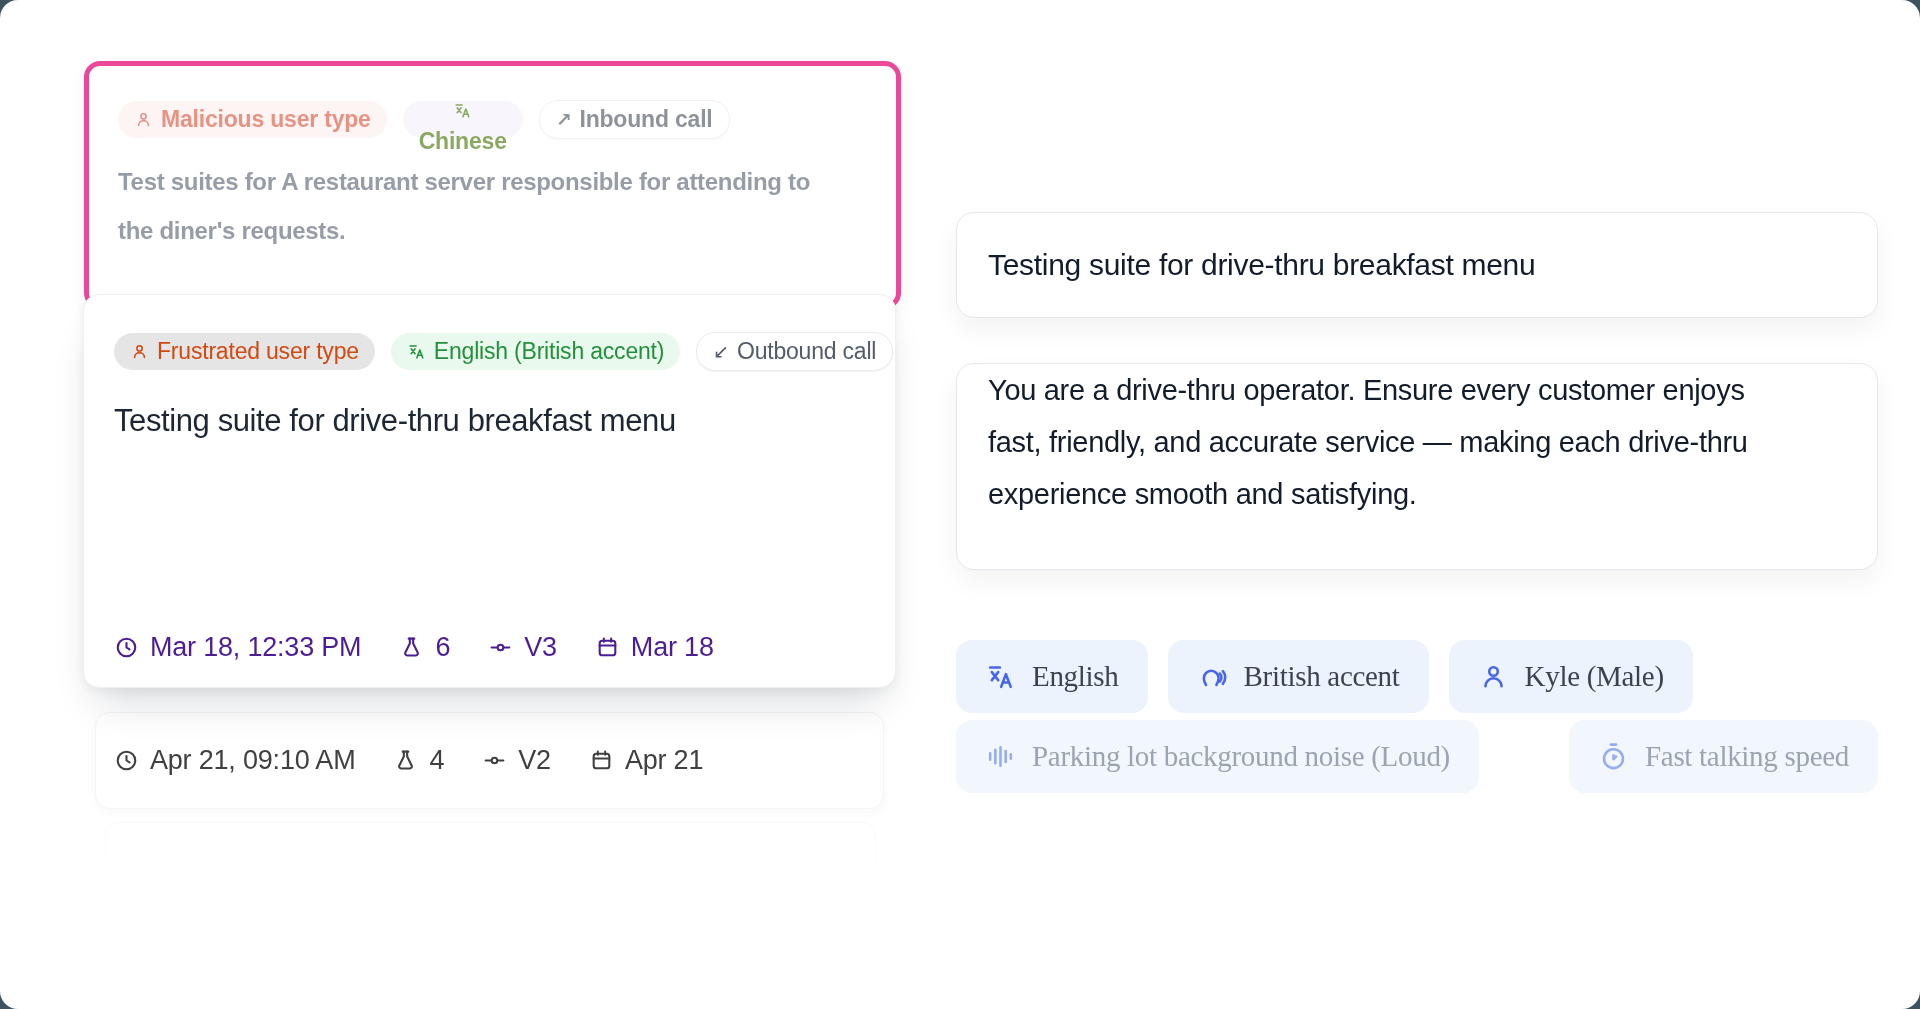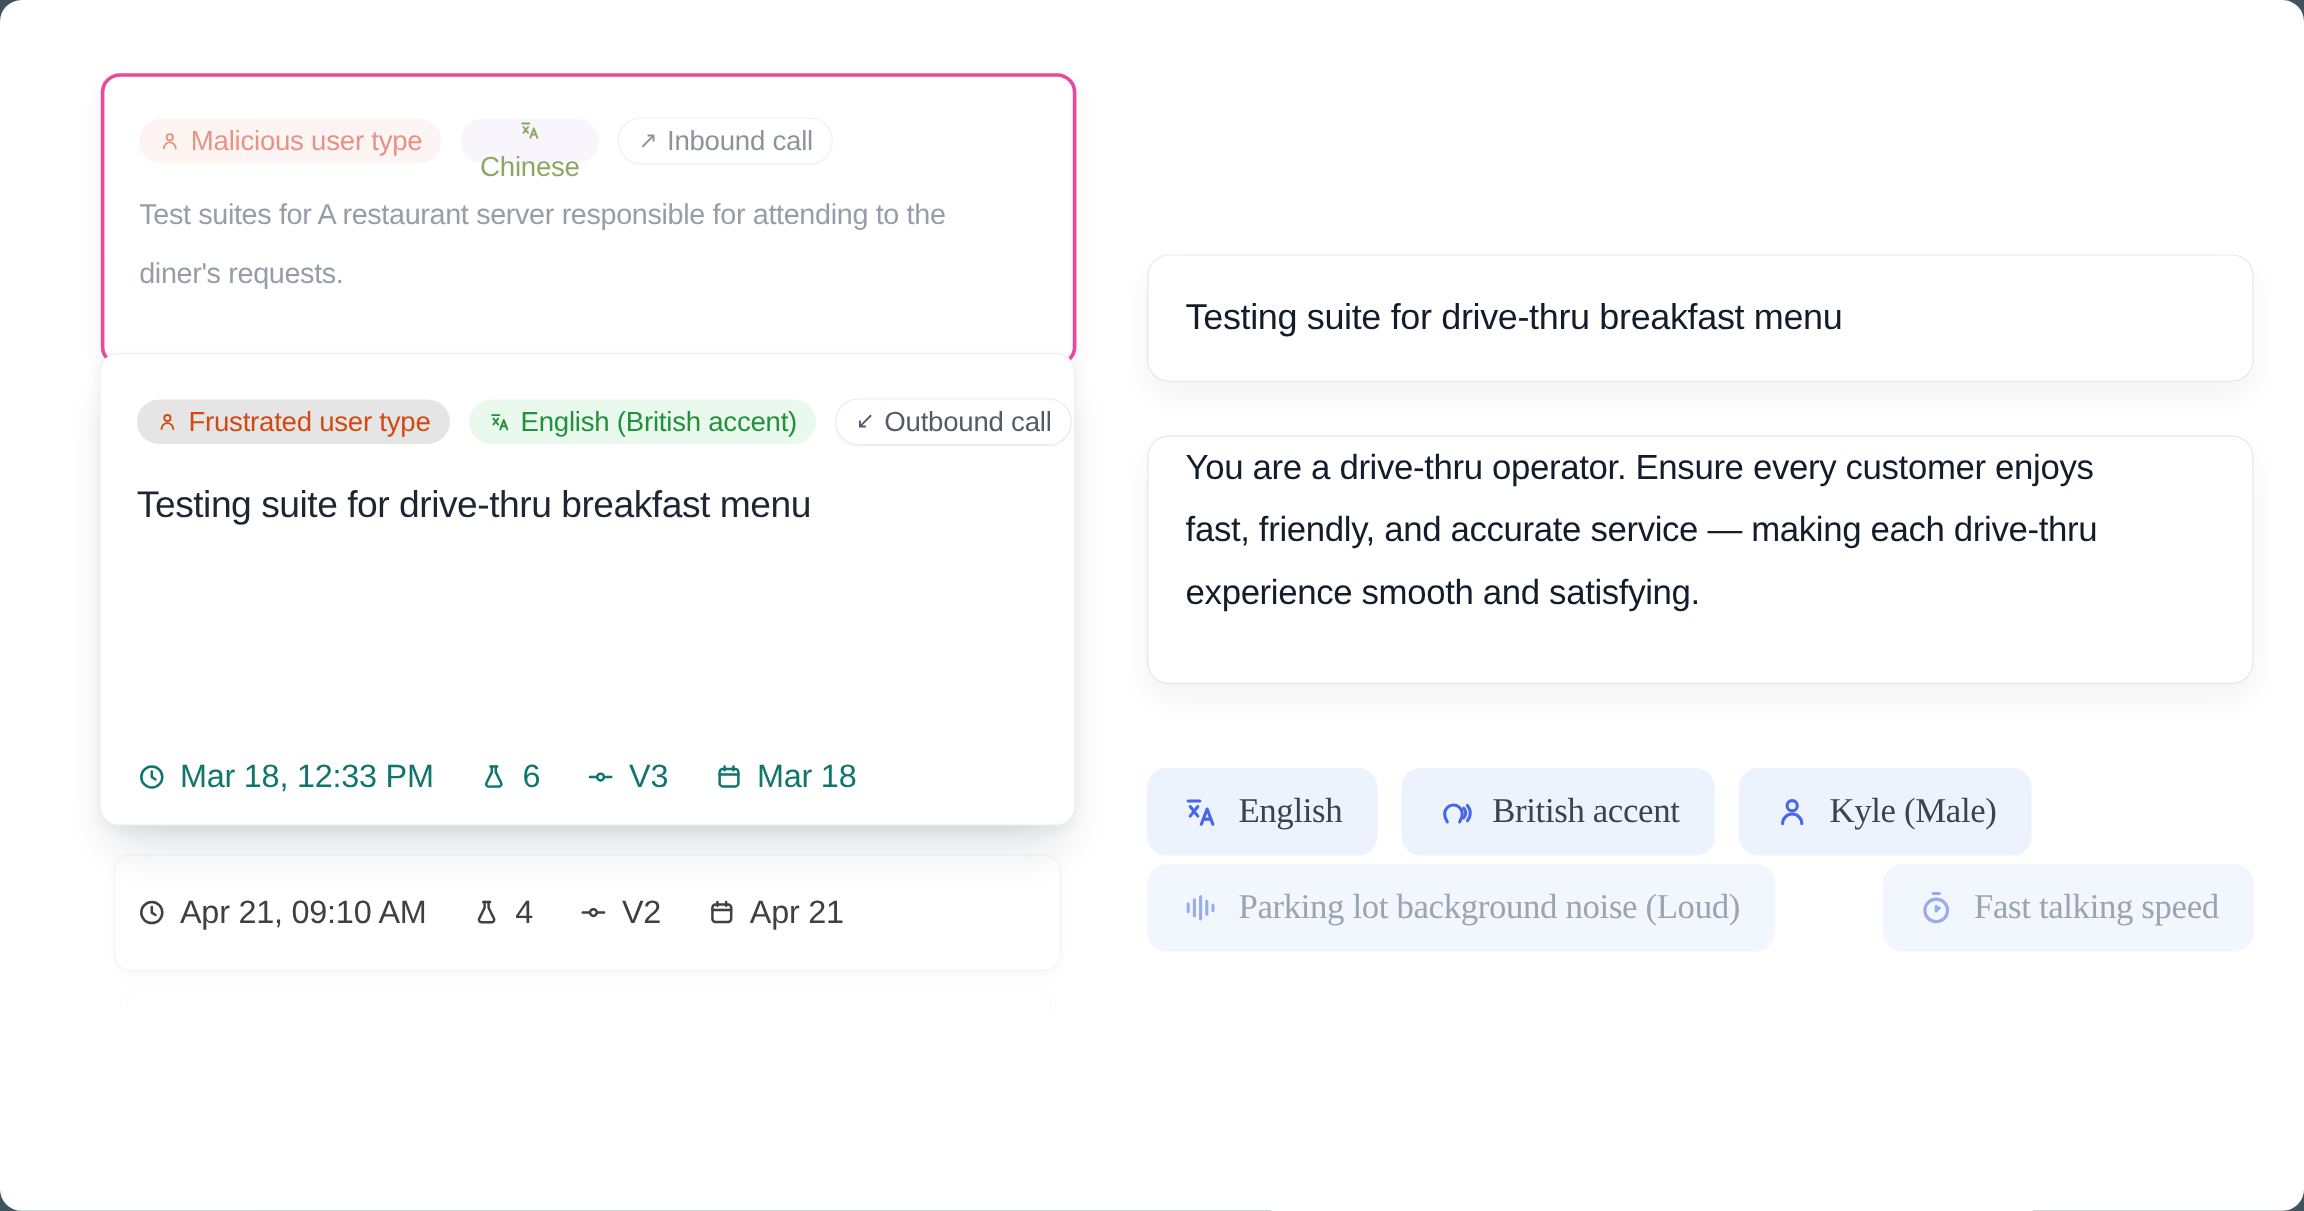--- a/index.html
+++ b/index.html
@@ -1,22 +1,22 @@
 <!DOCTYPE html>
 <html><head>
 <meta charset="utf-8">
 <style>
   html,body{margin:0;padding:0;width:1920px;height:1009px;background:#3d5360;overflow:hidden;
     font-family:"Liberation Sans","DejaVu Sans",sans-serif;}
   .screen{position:absolute;inset:0;background:#ffffff;border-radius:18px;overflow:hidden;}
 
   
   .card{position:absolute;background:#fff;border-radius:16px;}
-  .card-bg{left:84px;top:61px;width:807px;height:238px;border:3px solid #ec4899;
-    box-shadow:0 8px 20px rgba(15,23,42,.05);z-index:1;}
+  .card-bg{left:84px;top:61px;width:807px;height:238px;border:5px solid #ec4899;
+    box-shadow:0 8px 20px rgba(15,23,42,.05);z-index:1;font-weight:bold;}
   .card-bg .fadewrap{opacity:.66;}
   .card-active{left:83px;top:294px;width:811px;height:392px;border:1px solid #eef0f3;
     box-shadow:0 26px 42px -14px rgba(15,23,42,.16),0 4px 12px rgba(15,23,42,.05);z-index:3;}
   .card-preview{left:95px;top:712px;width:789px;height:97px;border:1px solid #f2f4f6;
     border-radius:14px;box-shadow:0 4px 10px rgba(15,23,42,.03);z-index:1;
     display:flex;align-items:center;padding-left:18px;box-sizing:border-box;}
   .card-peek{left:105px;top:822px;width:769px;height:58px;border:1px solid #f5f7f9;
     border-radius:14px;z-index:0;}
   .bottom-fade{position:absolute;left:78px;top:798px;width:830px;height:130px;z-index:2;
     background:linear-gradient(to bottom,rgba(255,255,255,0) 0%,rgba(255,255,255,.9) 55%,#fff 85%);
@@ -35,21 +35,21 @@
   .pill-orange{background:#e5e5e5;color:#d14a10;}
   .pill-green{background:#e9f9ee;color:#23913c;}
 
   .card-desc{margin:18px 29px 0;max-width:700px;font-size:24px;line-height:49px;
     color:#606c7a;letter-spacing:-.3px;}
   .card-title{margin:32px 30px 0;font-size:31px;color:#1d2734;letter-spacing:-.4px;}
 
   .meta{display:flex;align-items:center;gap:38px;font-size:27px;letter-spacing:-.2px;white-space:nowrap;}
   .meta-item{display:flex;align-items:center;gap:11px;}
   .meta svg{width:25px;height:25px;flex:0 0 auto;}
-  .card-active .meta{position:absolute;left:30px;bottom:24px;color:#0f766e;}
+  .card-active .meta{position:absolute;left:30px;bottom:24px;color:#4c1d95;}
   .card-preview .meta{color:#404040;}
 
   
   .rbox{position:absolute;left:956px;width:922px;box-sizing:border-box;background:#fff;
     border:1.5px solid #e4e7eb;border-radius:18px;box-shadow:0 12px 26px rgba(15,23,42,.05);
     display:flex;align-items:center;padding:0 31px;font-size:30px;color:#121c2a;letter-spacing:-.3px;}
   .rbox-prompt{top:64px;height:101px;}
   .rbox-title{top:212px;height:106px;}
   .rbox-desc{top:363px;height:207px;align-items:flex-start;
     font-size:29px;line-height:52px;}

